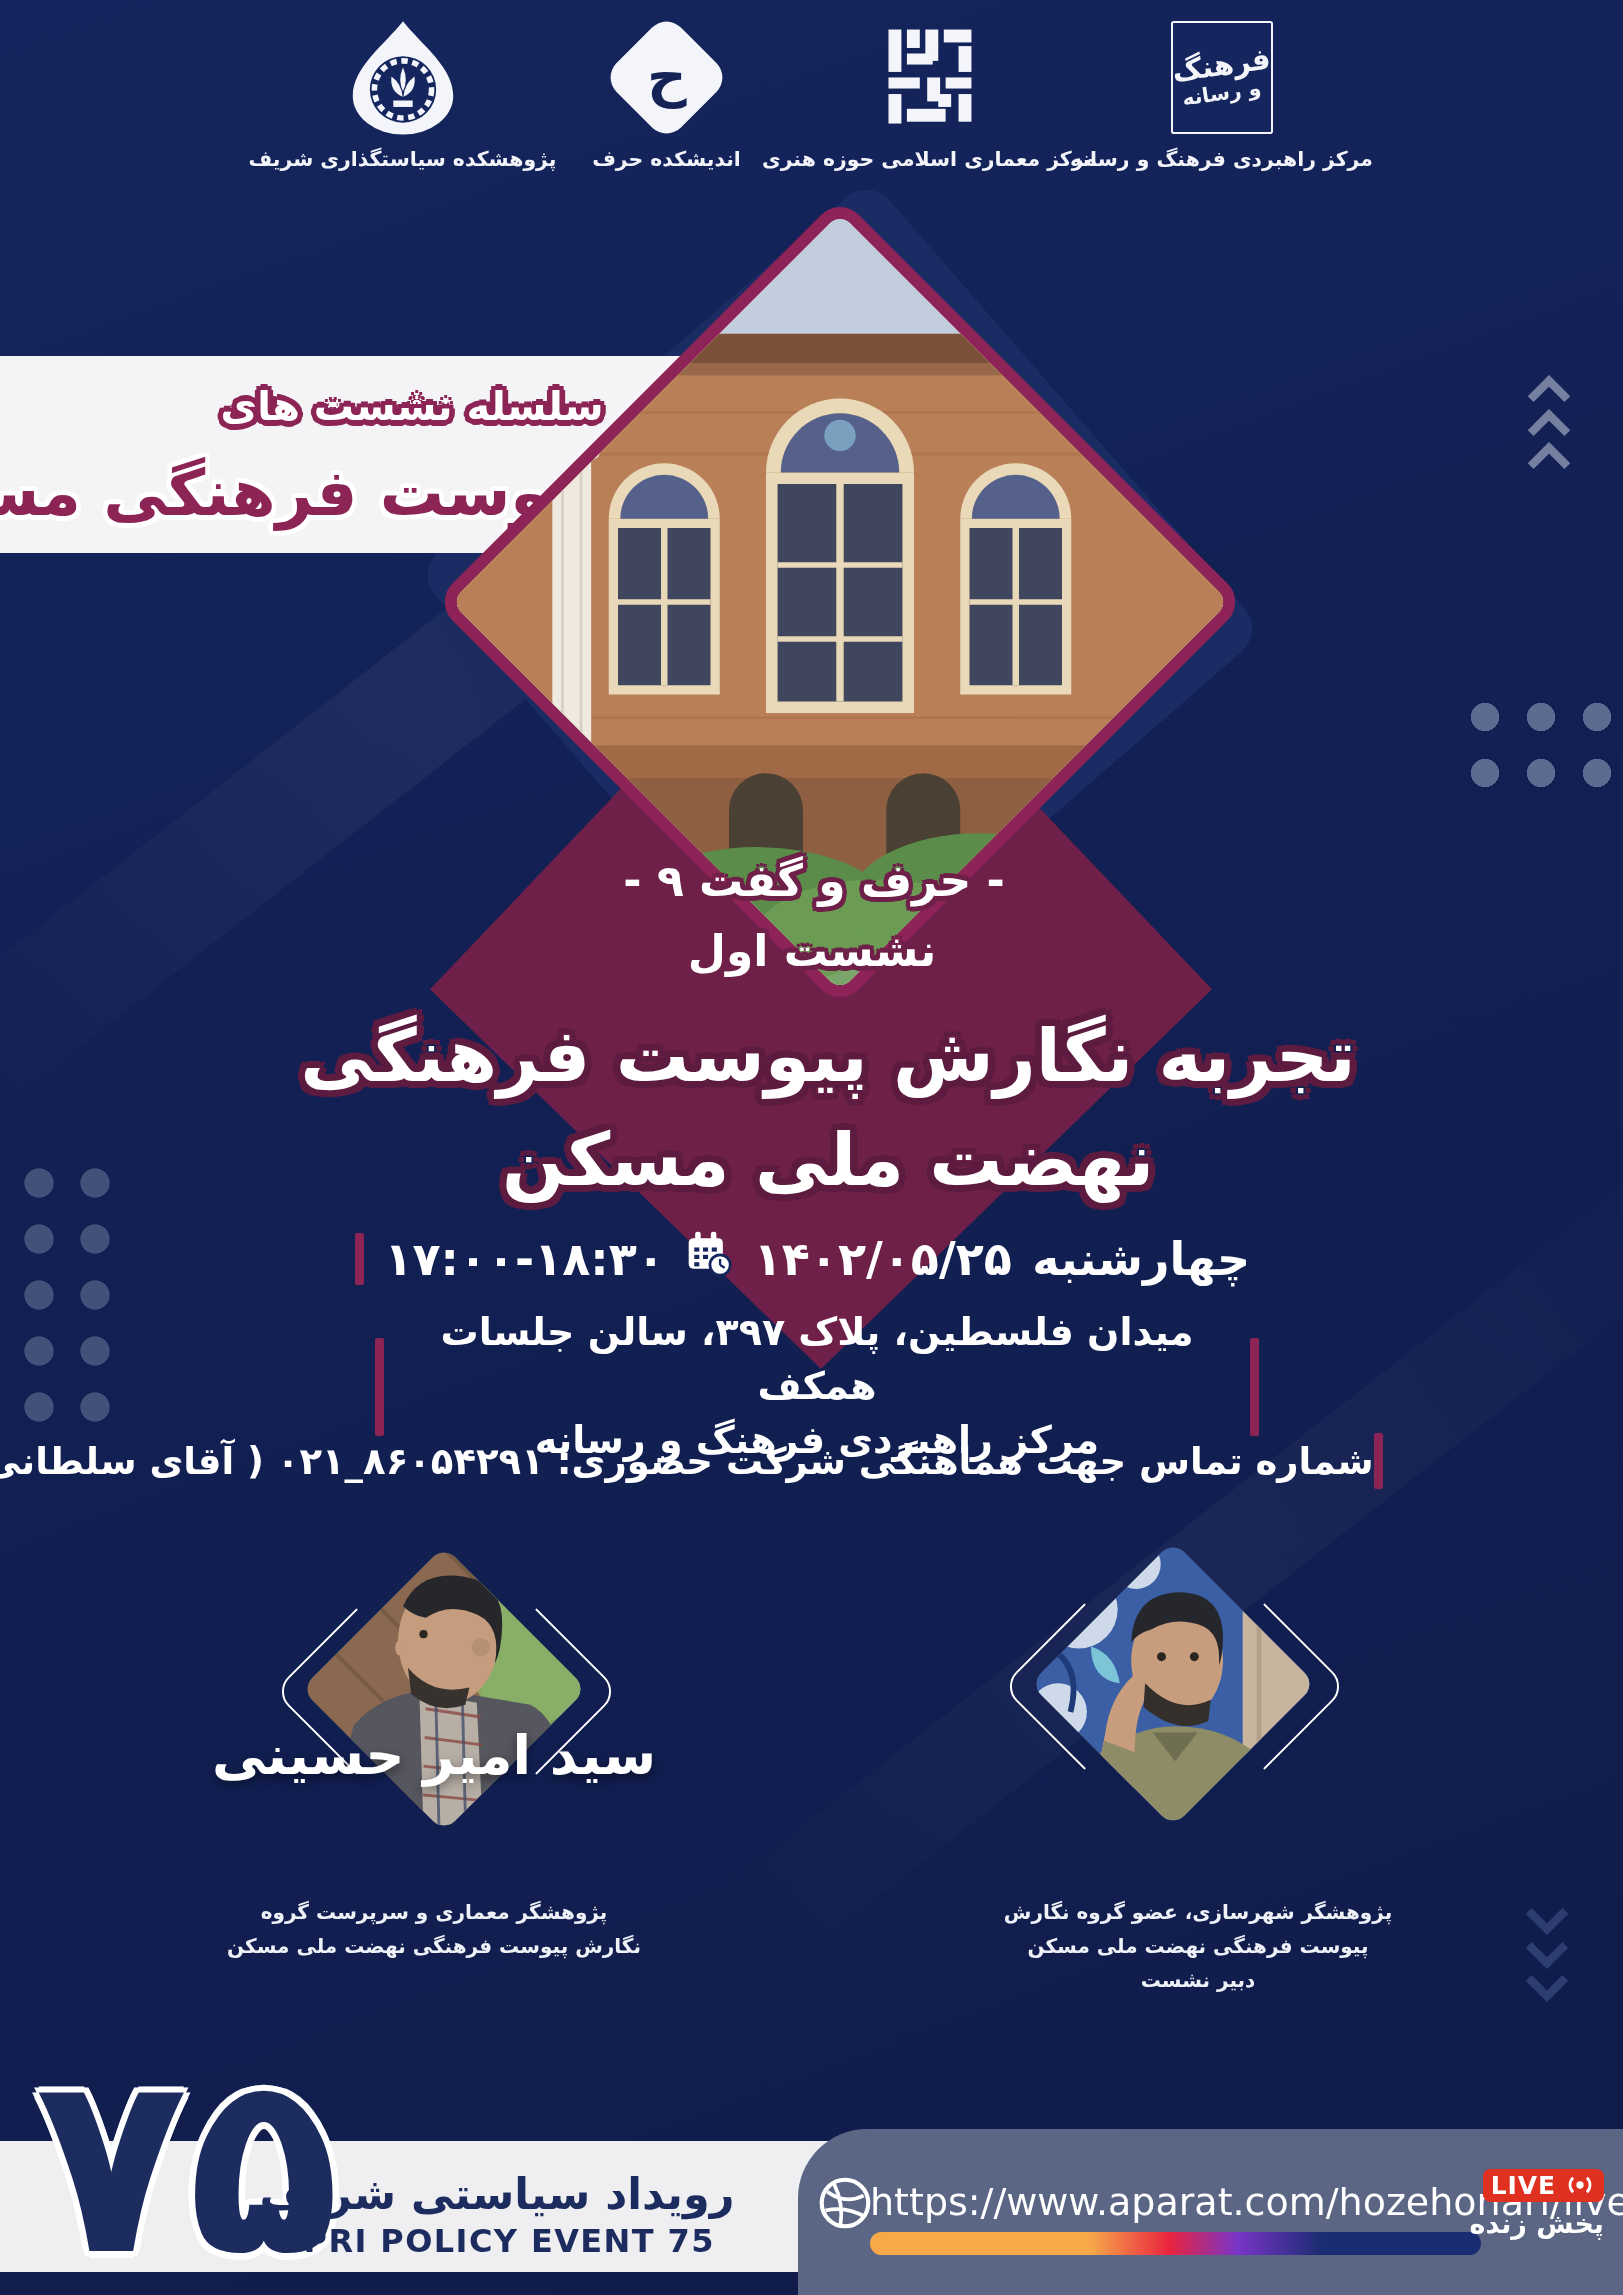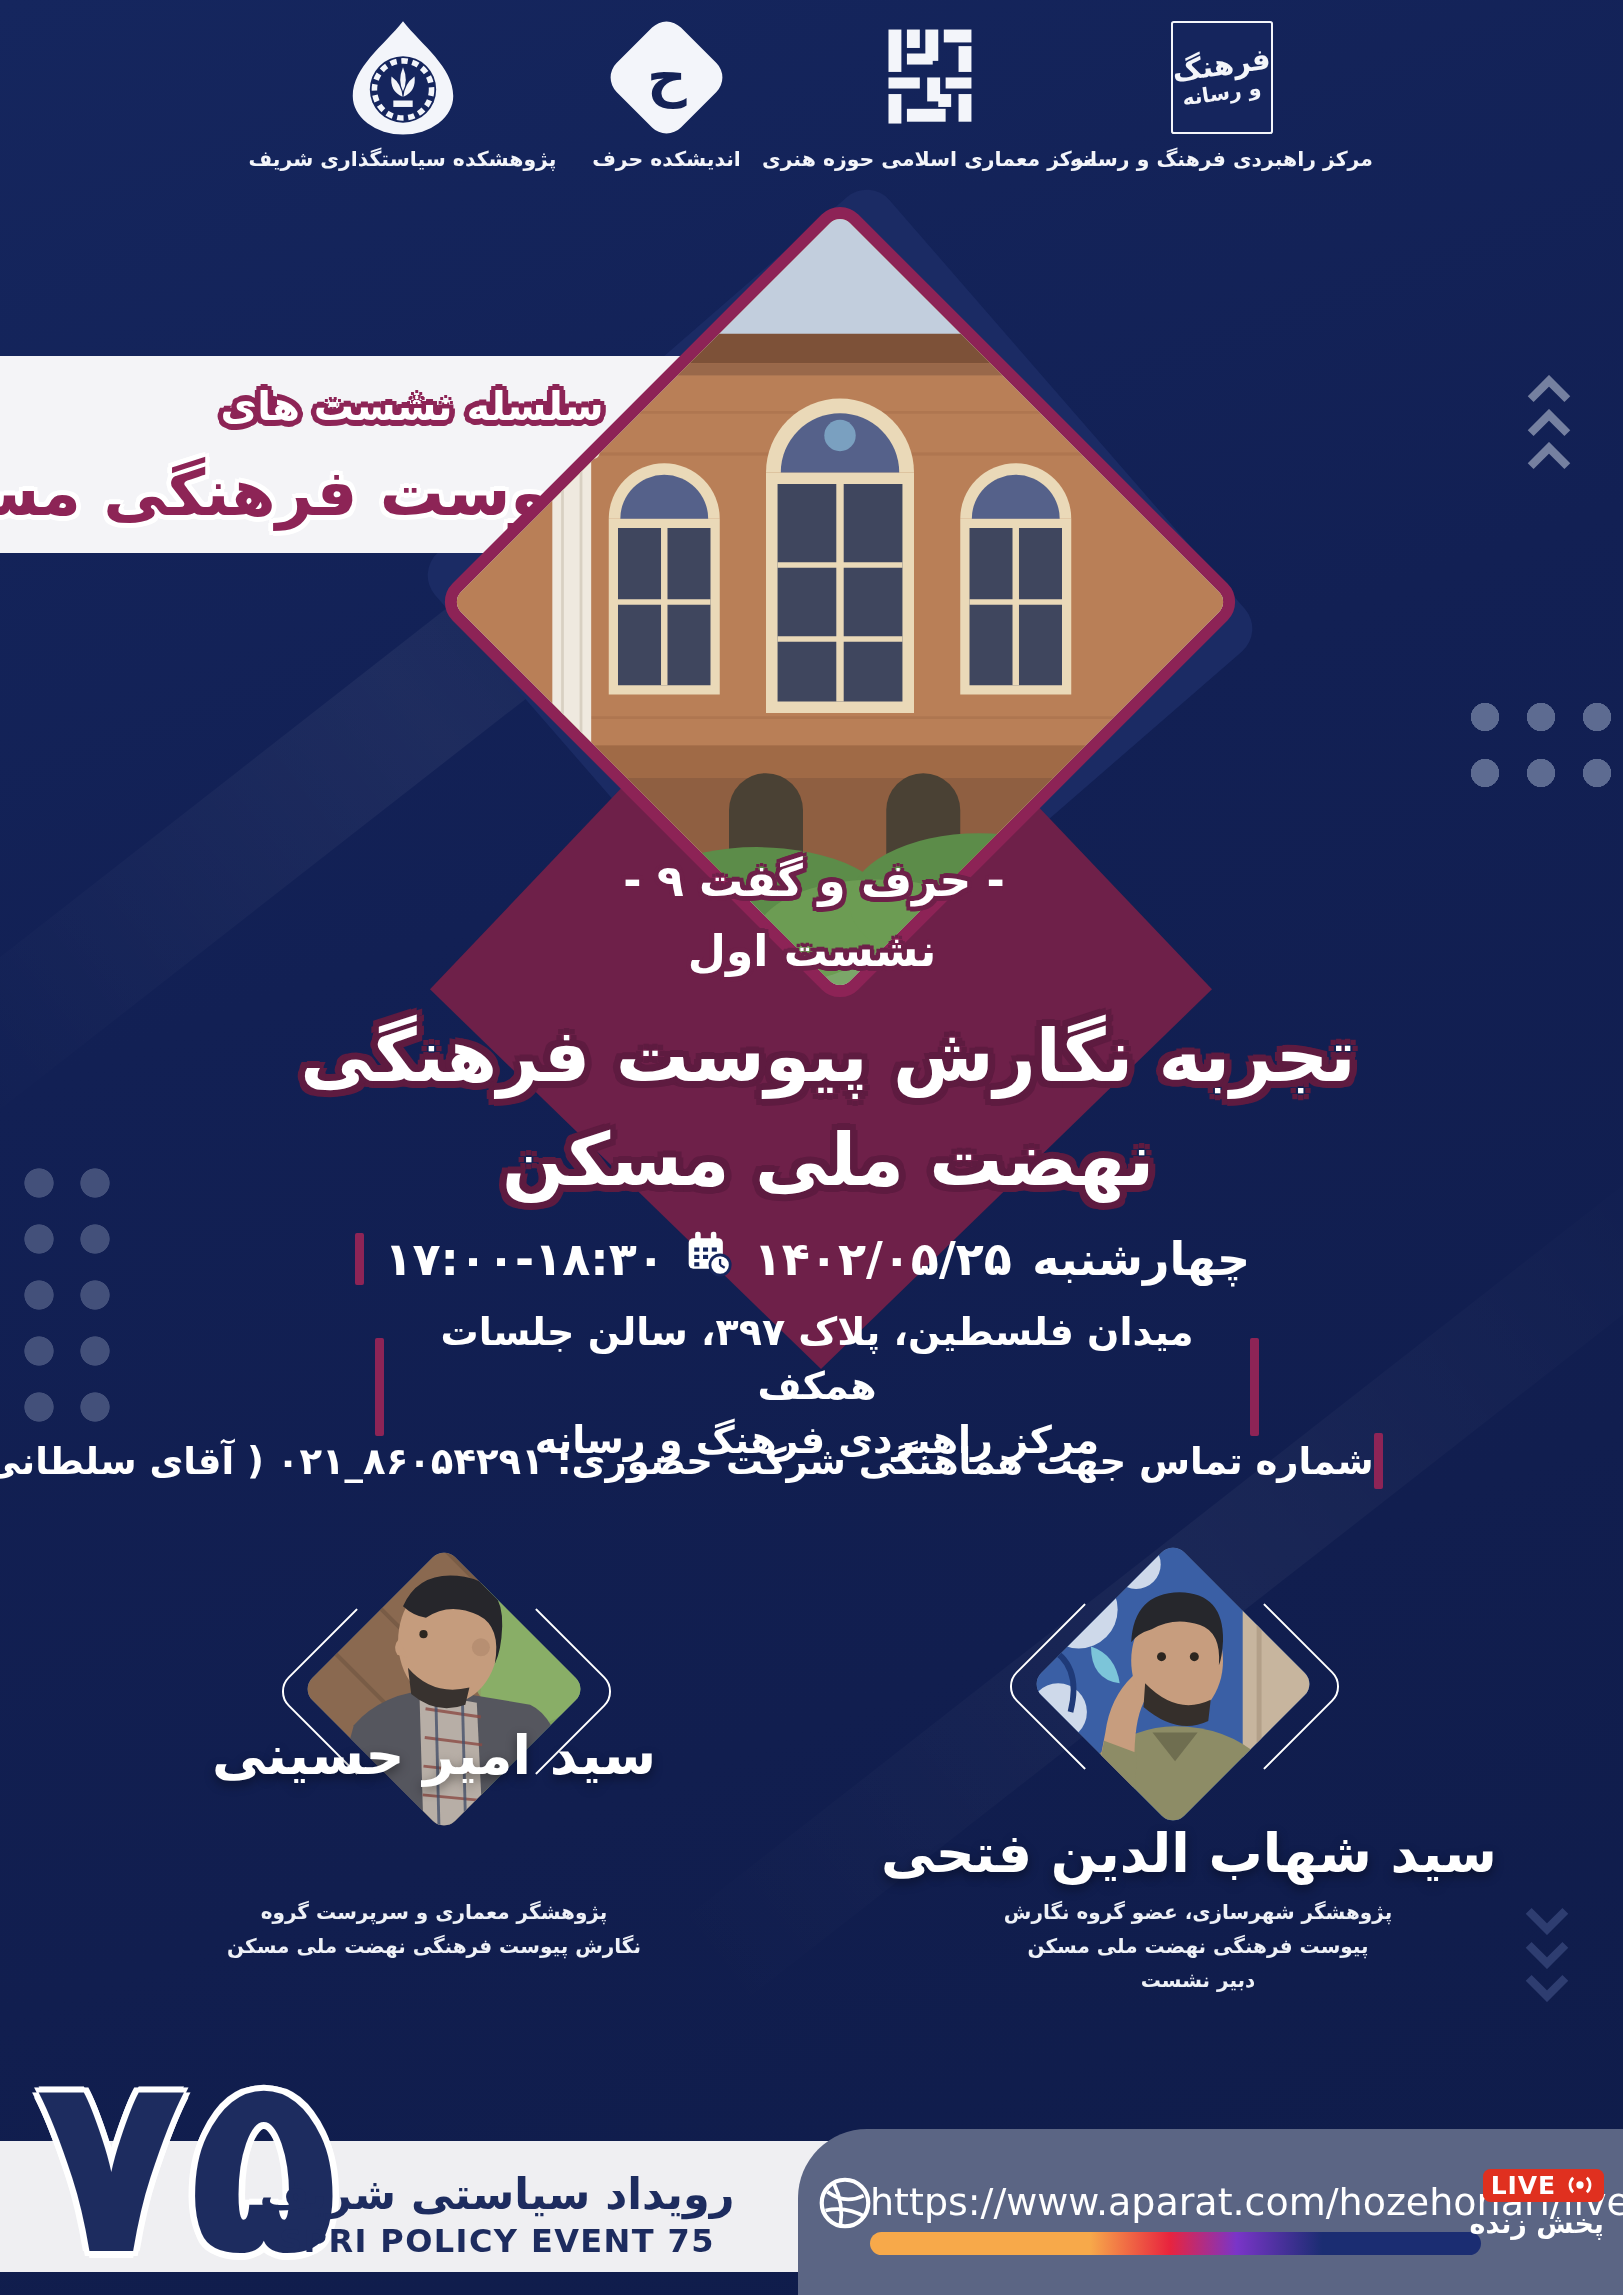--- a/index.html
+++ b/index.html
@@ -390,21 +390,20 @@
         <path d="M140 700 L182 490 L262 520 L252 700 Z" fill="#8d8c66"></path>
 
         <ellipse cx="360" cy="295" rx="112" ry="142" fill="#c79d7e"></ellipse>
         <path d="M282 350 q78 80 160 40 l-6 52 q-76 36 -158 -34 Z" fill="#352f2b"></path>
         <path d="M248 250 q6 -120 118 -122 q108 2 106 118 q-2 40 -10 60 q6 -80 -46 -98 q-62 -22 -118 10 q-34 10 -50 32 Z" fill="#26272c"></path>
         <circle cx="322" cy="285" r="11" fill="#2c2620"></circle>
         <circle cx="402" cy="285" r="11" fill="#2c2620"></circle>
       </svg>
     </div>
   </div>
-  <div class="abs ctr spk-name" style="left:1189px;top:1822px;">سید شهاب الدین فتحی</div>
   <div class="abs ctr spk-bio" style="left:1198px;top:1892px;width:578px;">
     <div>پژوهشگر شهرسازی، عضو گروه نگارش</div>
     <div>پیوست فرهنگی نهضت ملی مسکن</div>
     <div>دبیر نشست</div>
   </div>
 
   <div class="abs band"></div>
   <div class="abs slate"></div>
 
   <div class="abs num75 ltr">۷۵</div>

